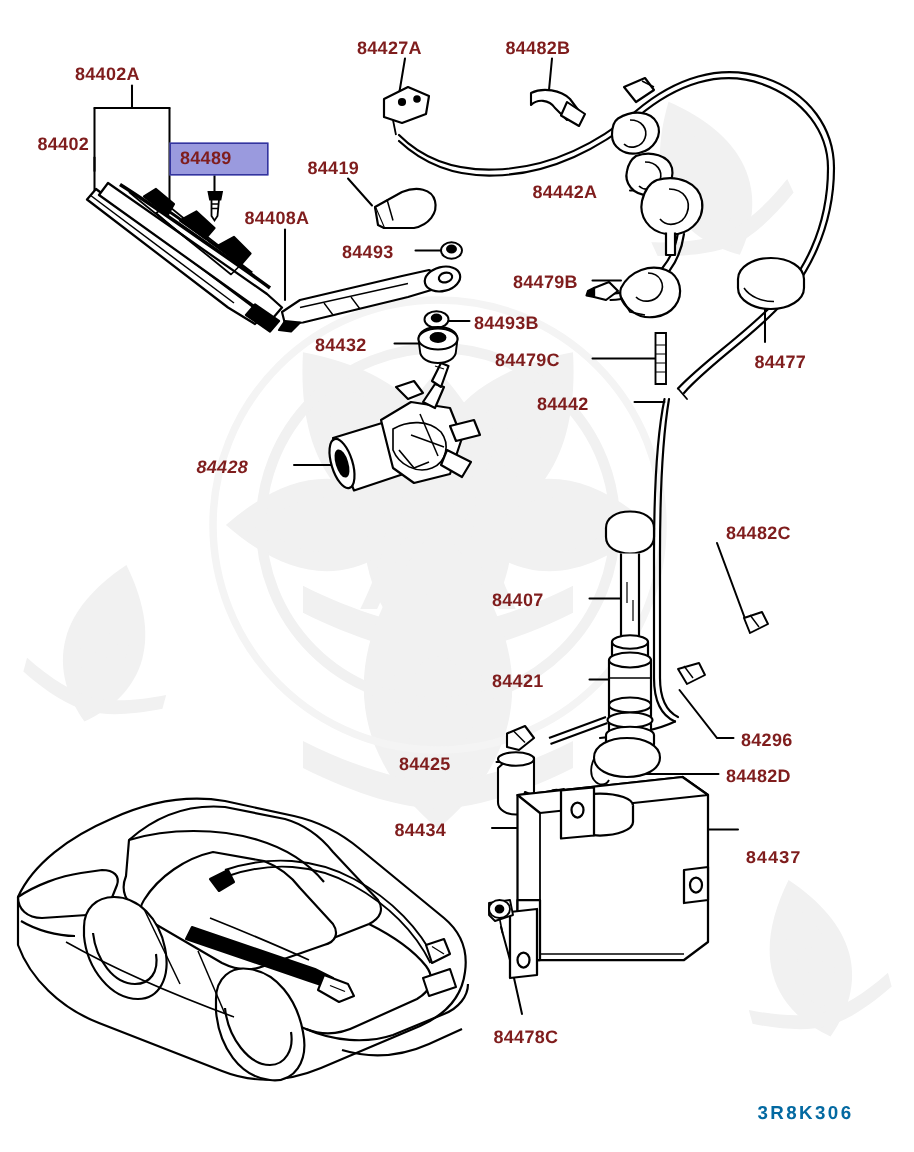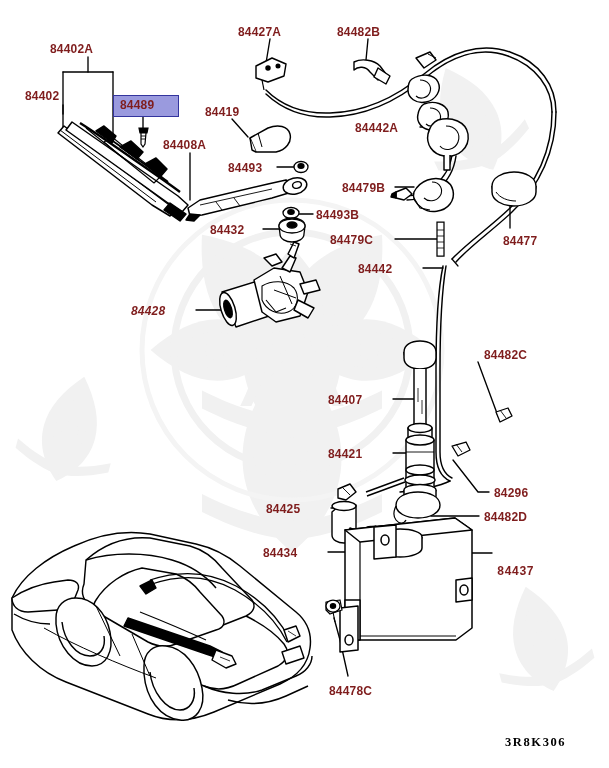--- a/index.html
+++ b/index.html
@@ -34,25 +34,25 @@
   .lbl.hl{
     background:#9a9ade;
     border:1.6px solid #33349e;
     padding:2px 24px 3px 6px;
     line-height:15px;
   }
   #diagcode{
     position:absolute;
     left:505px;
     top:735px;
-    font-family:Liberation Serif, serif;
+    font-family:Liberation Sans, sans-serif;
     font-weight:bold;
     font-size:12.5px;
     letter-spacing:1.6px;
-    color:#000000;
+    color:#0369a1;
     white-space:nowrap;
   }
 </style>
 </head>
 <body>
 
 <div id="page">
 
   <svg id="artboard" viewBox="0 0 609 768" xmlns="http://www.w3.org/2000/svg">
     <defs>

